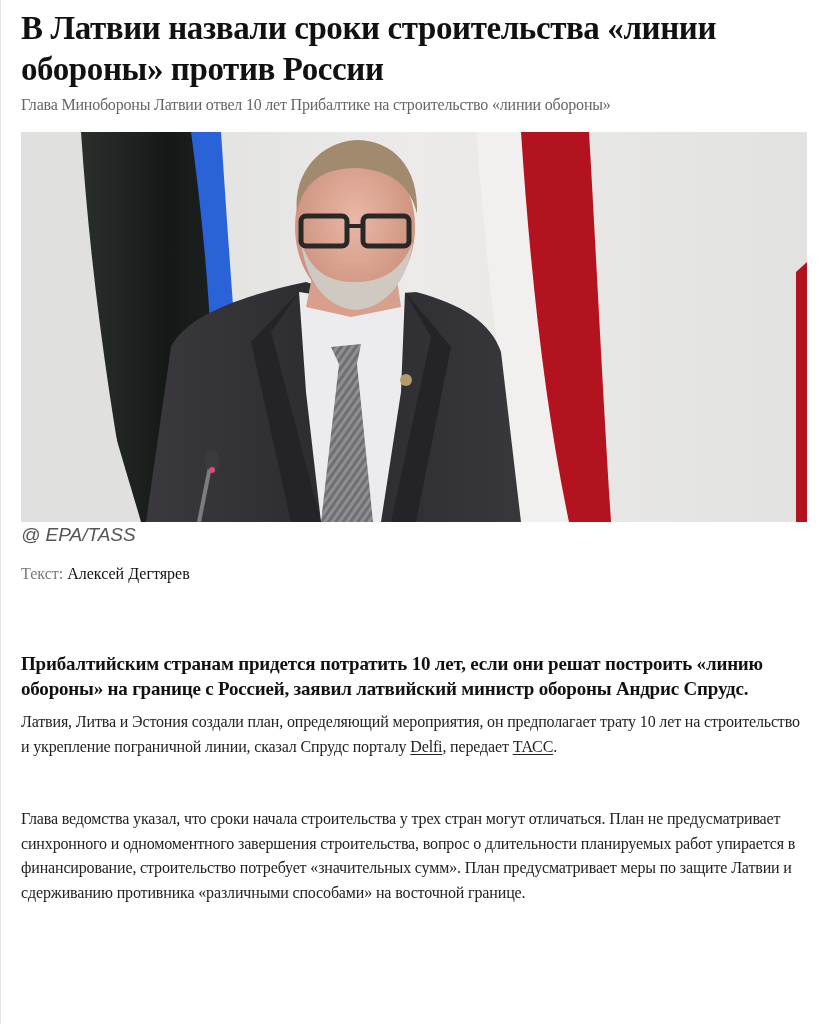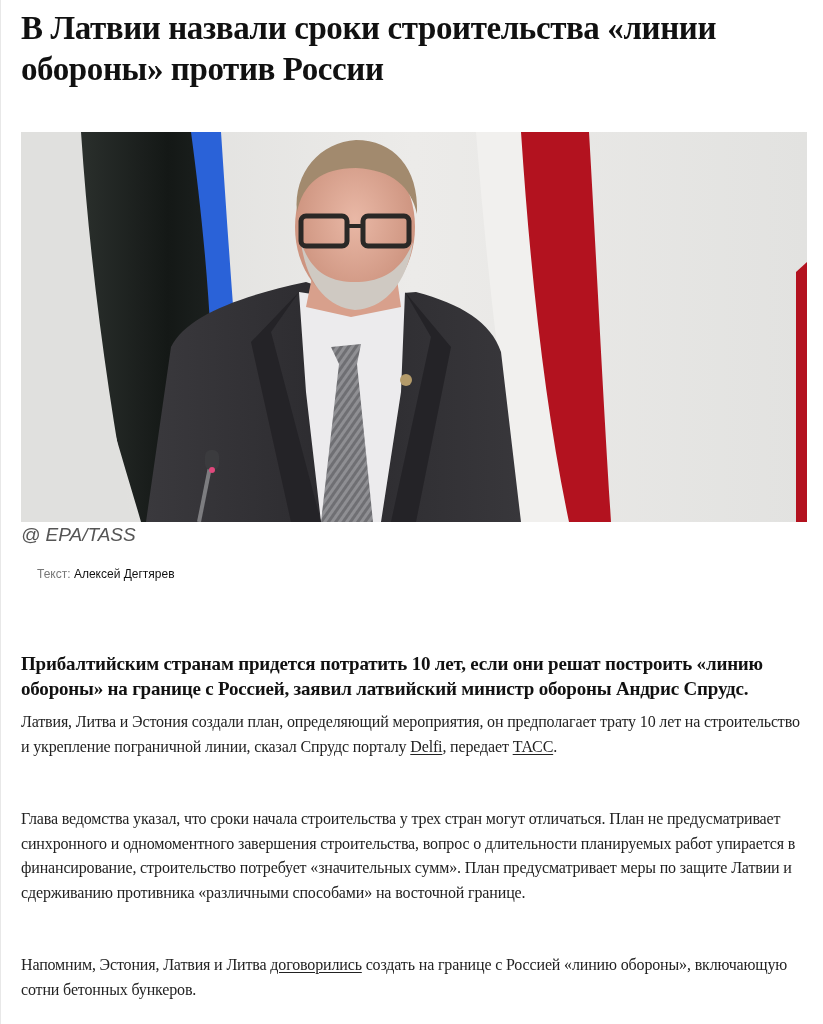--- a/index.html
+++ b/index.html
@@ -18,22 +18,22 @@
   .photo {
     position: absolute; left: 20px; top: 132px; width: 786px; height: 390px; overflow: hidden;
     background: #e6e6e4;
   }
   .photo svg { display: block; }
   .credit {
     position: absolute; left: 20px; top: 525px;
     font-family: "Liberation Sans", sans-serif; font-size: 19px; line-height: 20px; color: #555; font-style: italic;
   }
   .author {
-    position: absolute; left: 36px; top: 564px;
-    font-family: Liberation Sans, sans-serif; font-size: 12px; line-height: 20px;
+    position: absolute; left: 20px; top: 564px;
+    font-family: Liberation Serif, serif; font-size: 16px; line-height: 20px;
   }
   .author .lbl { color: #777; }
   .author .name { color: #111; }
   .lead {
     position: absolute; left: 20px; top: 619px; width: 760px;
     font-family: "Liberation Serif", serif; font-weight: bold; font-size: 19px; line-height: 25px; color: #111;
     letter-spacing: -0.2px;
     margin-top: 32px;
   }
   .para {
@@ -46,20 +46,21 @@
   .p3 { top: 953px; }
   a.link { color: #222; text-decoration: underline; text-decoration-thickness: 1px; text-underline-offset: 2px; }
 </style>
 </head>
 <body>
 
 <div class="page">
 
   <h1 class="title">В Латвии назвали сроки строительства «линии обороны» против России</h1>
 
+  <div class="subtitle">Глава Минобороны Латвии отвел 10 лет Прибалтике на строительство «линии обороны»</div>
 
   <div class="photo" title="Министр обороны Латвии Андрис Спрудс на фоне флагов Эстонии и Латвии">
     <svg width="786" height="390" viewBox="0 0 786 390" xmlns="http://www.w3.org/2000/svg">
       <defs>
         <linearGradient id="wall" x1="0" x2="1" y1="0" y2="0">
           <stop offset="0" stop-color="#dcdcda"></stop>
           <stop offset="0.5" stop-color="#ecebe9"></stop>
           <stop offset="1" stop-color="#e2e2e0"></stop>
         </linearGradient>
         <linearGradient id="blackfold" x1="0" x2="1">
@@ -124,15 +125,14 @@
     <span class="lbl">Текст:</span>
     <span class="name">Алексей Дегтярев</span>
   </div>
 
   <div class="lead">Прибалтийским странам придется потратить 10 лет, если они решат построить «линию обороны» на границе с Россией, заявил латвийский министр обороны Андрис Спрудс.</div>
 
   <p class="para p1" style="margin:0"><span>Латвия, Литва и Эстония создали план, определяющий мероприятия, он предполагает трату 10 лет на строительство и укрепление пограничной линии, сказал Спрудс порталу </span><a class="link" href="#">Delfi</a><span>, передает </span><a class="link" href="#">ТАСС</a><span>.</span></p>
 
   <p class="para p2" style="margin:0">Глава ведомства указал, что сроки начала строительства у трех стран могут отличаться. План не предусматривает синхронного и одномоментного завершения строительства, вопрос о длительности планируемых работ упирается в финансирование, строительство потребует «значительных сумм». План предусматривает меры по защите Латвии и сдерживанию противника «различными способами» на восточной границе.</p>
 
-  <p class="para p3" style="margin:0"><span>Напомним, Эстония, Латвия и Литва </span><a class="link" href="#">договорились</a><span> создать на границе с Россией «линию обороны», включающую сотни бетонных бункеров.</span></p>
 
 </div>
 
 </body></html>

